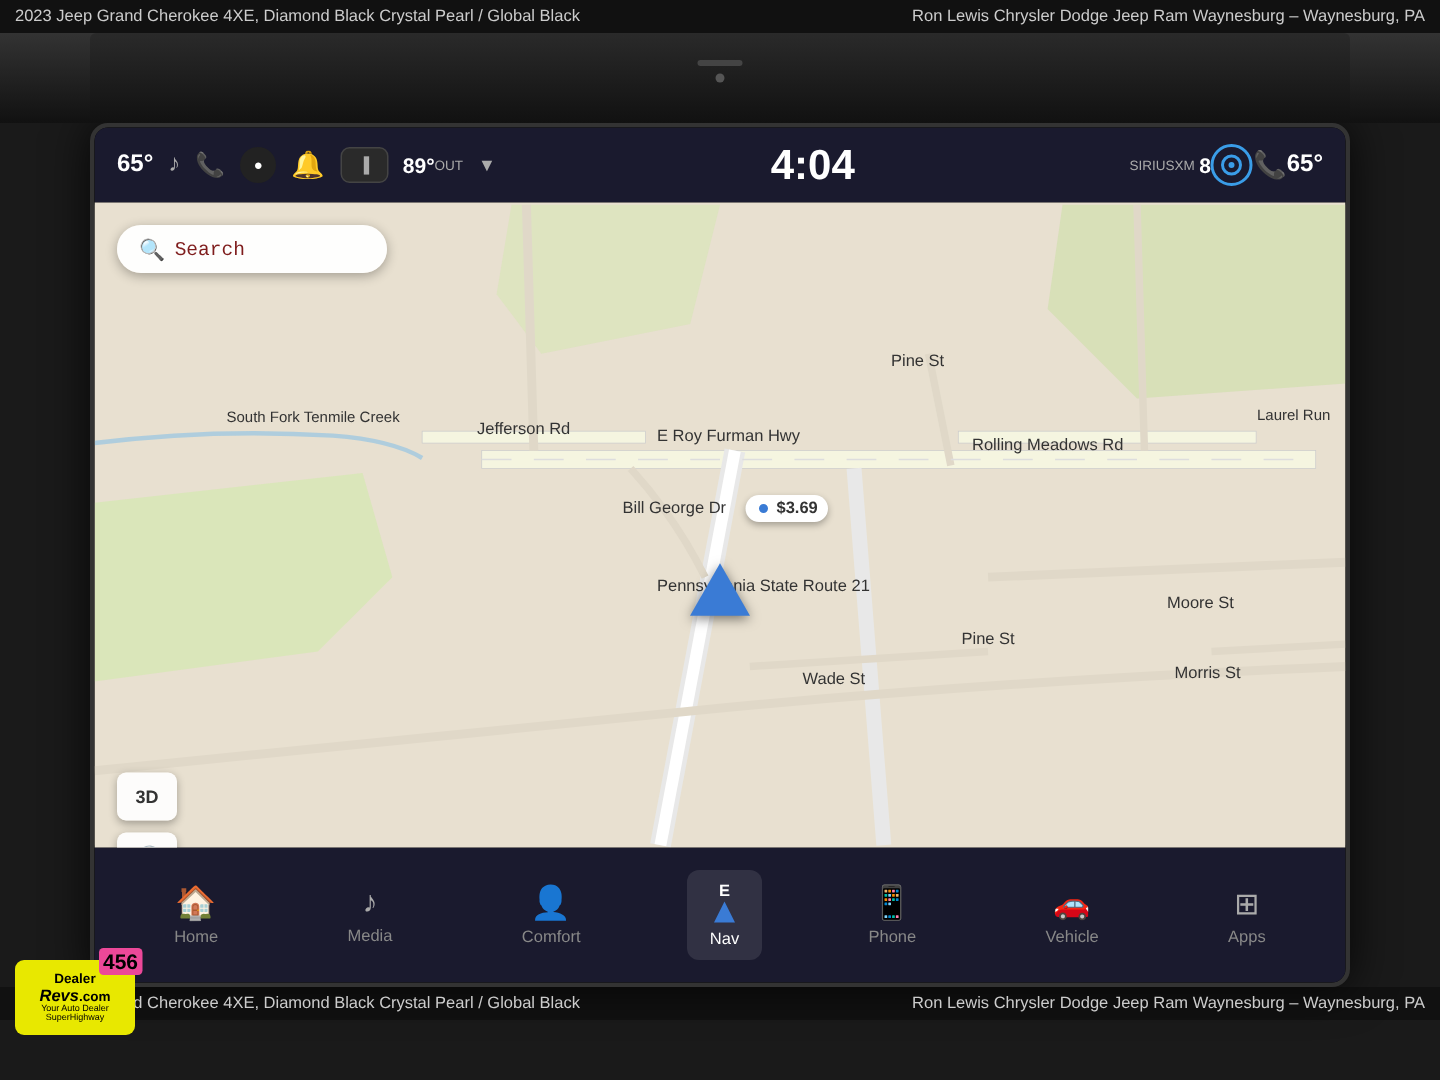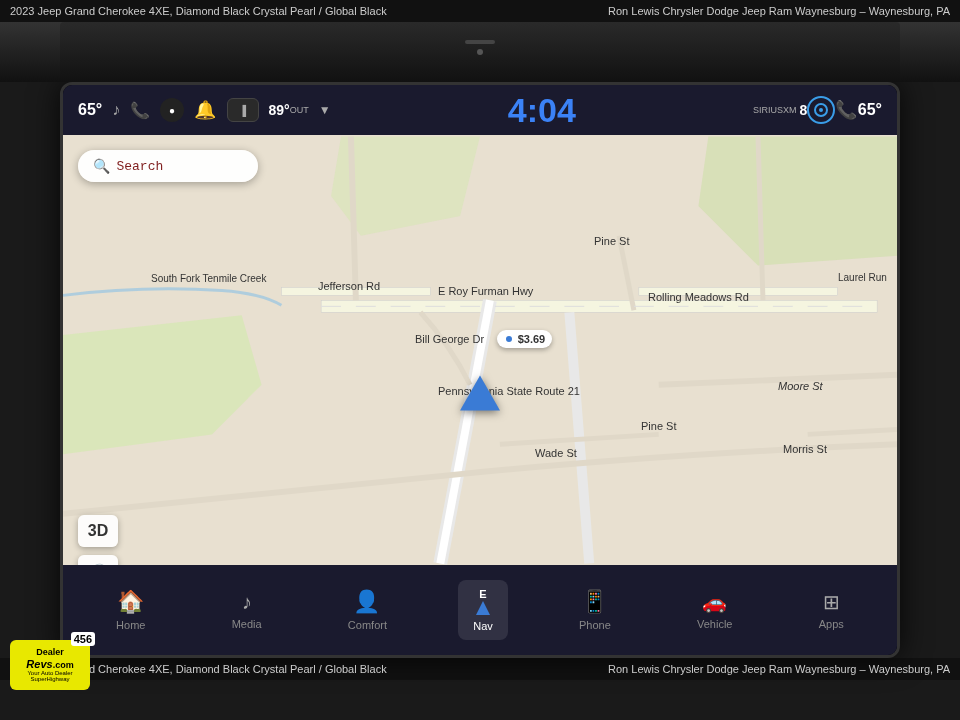--- a/index.html
+++ b/index.html
@@ -119,22 +119,22 @@
     .status-outside .label {
       color: #aaa;
       font-size: 9px;
     }
     .status-center {
       display: flex;
       flex-direction: column;
       align-items: center;
     }
     .status-time {
-      color: #3b82f6;
-      font-size: 34px;
+      color: #ffffff;
+      font-size: 28px;
       font-weight: bold;
       line-height: 1;
     }
     .status-right {
       display: flex;
       align-items: center;
     }
     .sirius-icon {
       color: #aaa;
       font-size: 11px;
@@ -221,21 +221,21 @@
       top: 380px;
       width: 40px; height: 32px;
       background: rgba(255,255,255,0.9);
       border-radius: 6px;
       display: flex; align-items: center; justify-content: center;
       box-shadow: 0 2px 6px rgba(0,0,0,0.3);
       cursor: pointer;
     }
     .map-3d-label {
       color: #333;
-      font-size: 16px;
+      font-size: 12px;
       font-weight: bold;
     }
 
     .map-volume-btn {
       position: absolute;
       left: 15px;
       top: 420px;
       width: 40px; height: 35px;
       background: rgba(255,255,255,0.9);
       border-radius: 6px;
@@ -378,23 +378,23 @@
     }
     .dealer-logo-sub {
       font-size: 6px;
       color: #000;
       text-align: center;
     }
     .dealer-num {
       position: absolute;
       top: -8px;
       right: -5px;
-      background: #ffffff;
+      background: #ec4899;
       color: #000;
-      font-size: 11px;
+      font-size: 14px;
       font-weight: bold;
       padding: 1px 3px;
       border-radius: 3px;
     }
 
     
     .map-label {
       position: absolute;
       color: #333;
       font-size: 11px;
@@ -508,21 +508,21 @@
 
         <line x1="260" y1="171" x2="820" y2="171" stroke="#ddd" stroke-width="1" stroke-dasharray="20,15"></line>
       </svg>
 
       
       <div class="map-label" style="top:145px;left:255px;">Jefferson Rd</div>
       <div class="map-label" style="top:150px;left:375px;">E Roy Furman Hwy</div>
       <div class="map-label" style="top:156px;left:585px;">Rolling Meadows Rd</div>
       <div class="map-label" style="top:100px;left:531px;">Pine St</div>
       <div class="map-label" style="top:198px;left:352px;">Bill George Dr</div>
-      <div class="map-label" style="top:245px;left:715px;font-style:italic;">Moore St</div>
+      <div class="map-label" style="top:261px;left:715px;">Moore St</div>
       <div class="map-label" style="top:250px;left:375px;">Pennsylvania State Route 21</div>
       <div class="map-label" style="top:285px;left:578px;">Pine St</div>
       <div class="map-label" style="top:312px;left:472px;">Wade St</div>
       <div class="map-label" style="top:308px;left:720px;">Morris St</div>
       <div class="map-label" style="top:138px;left:88px;font-size:10px;">South Fork Tenmile Creek</div>
       <div class="map-label" style="top:137px;left:775px;font-size:10px;">Laurel Run</div>
 
       
       <div class="map-search-bar">
         <span class="map-search-icon">🔍</span>

